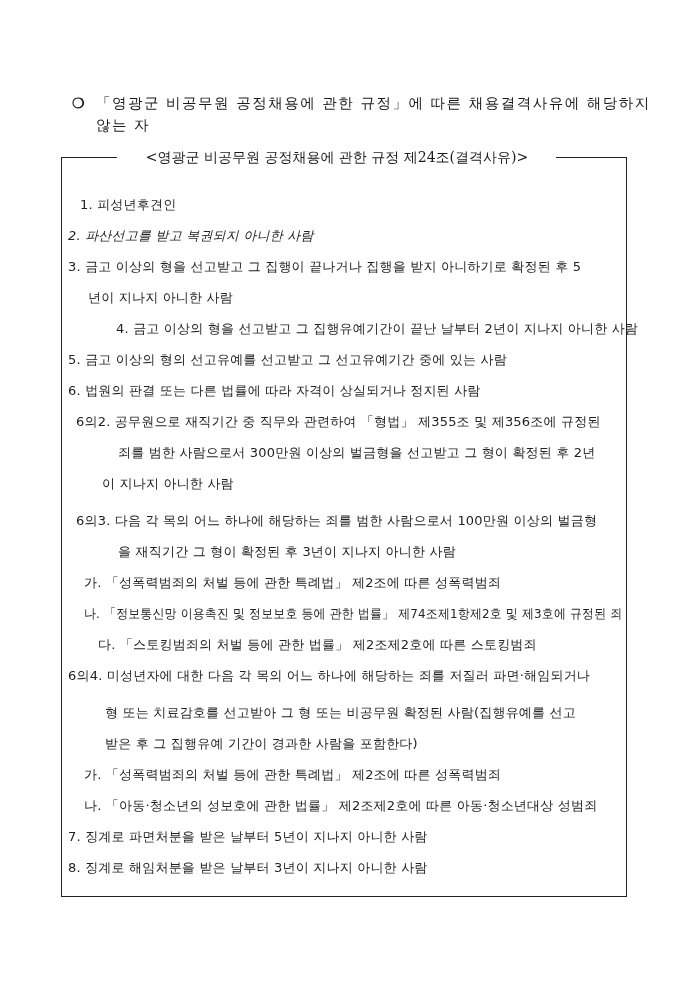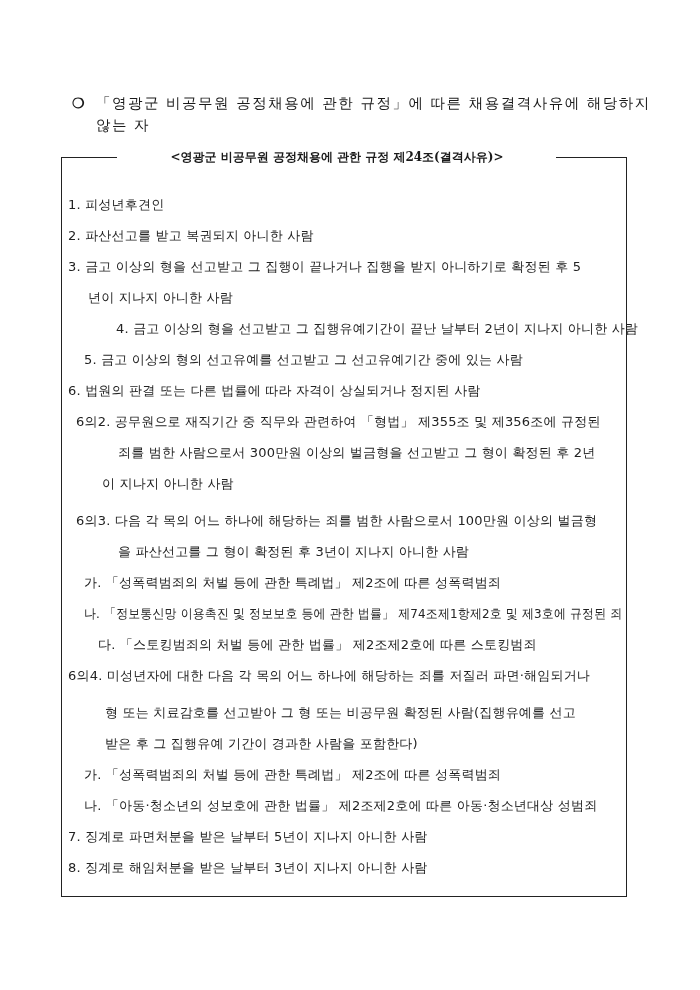--- a/index.html
+++ b/index.html
@@ -3,49 +3,49 @@
 <meta charset="utf-8">
 <style>
   html, body { margin: 0; padding: 0; background: #ffffff; }
   body { width: 700px; height: 990px; position: relative; overflow: hidden; font-family: "DejaVu Sans", "Liberation Sans", sans-serif; color: #1a1a1a; }
   .intro { position: absolute; left: 72px; top: 92px; width: 580px; font-family: "DejaVu Serif", "Liberation Serif", serif; font-size: 14.5px; line-height: 22px; letter-spacing: 1.5px; }
   .intro .bullet { position: absolute; left: 0; top: 0; font-size: 14px; font-weight: bold; }
   .intro .text { display: block; padding-left: 24px; }
   .box { position: absolute; left: 61px; top: 157px; width: 566px; height: 740px; border-left: 1.5px solid #222; border-right: 1.5px solid #222; border-bottom: 1.5px solid #222; box-sizing: border-box; }
   .box-top-left { position: absolute; left: 61px; top: 157px; width: 56px; border-top: 1.5px solid #222; }
   .box-top-right { position: absolute; left: 556px; top: 157px; width: 71px; border-top: 1.5px solid #222; }
-  .box-title { position: absolute; left: 117px; top: 146px; width: 440px; text-align: center; font-family: "DejaVu Serif", "Liberation Serif", serif; font-weight: bold; font-size: 12px; line-height: 22px; white-space: nowrap; }
+  .box-title { position: absolute; left: 117px; top: 146px; width: 440px; text-align: center; font-family: "DejaVu Serif", "Liberation Serif", serif; font-weight: normal; font-size: 14px; line-height: 22px; white-space: nowrap; }
   .line { position: absolute; font-size: 13px; line-height: 18px; white-space: nowrap; color: #222; letter-spacing: 0.2px; }
 </style>
 </head>
 <body>
 
 <div class="intro">
   <span class="bullet">❍</span>
   <span class="text">「영광군 비공무원 공정채용에 관한 규정」에 따른 채용결격사유에 해당하지 않는 자</span>
 </div>
 
 <div class="box"></div>
 <div class="box-top-left"></div>
 <div class="box-top-right"></div>
 <div class="box-title">&lt;영광군 비공무원 공정채용에 관한 규정 제24조(결격사유)&gt;</div>
 
 <div id="lines">
-    <div class="line" style="left: 68px; top: 196px;">1. 피성년후견인</div>
-    <div class="line" style="left: 68px; top: 227px;">2. 파산선고를 받고 복권되지 아니한 사람</div>
+    <div class="line" style="left: 80px; top: 196px;">1. 피성년후견인</div>
+    <div class="line" style="left: 68px; top: 227px; font-style: italic;">2. 파산선고를 받고 복권되지 아니한 사람</div>
     <div class="line" style="left: 68px; top: 258px;">3. 금고 이상의 형을 선고받고 그 집행이 끝나거나 집행을 받지 아니하기로 확정된 후 5</div>
     <div class="line" style="left: 88px; top: 289px;">년이 지나지 아니한 사람</div>
     <div class="line" style="left: 68px; top: 320px; margin-left: 48px;">4. 금고 이상의 형을 선고받고 그 집행유예기간이 끝난 날부터 2년이 지나지 아니한 사람</div>
-    <div class="line" style="left: 68px; top: 351px; margin-left: 16px;">5. 금고 이상의 형의 선고유예를 선고받고 그 선고유예기간 중에 있는 사람</div>
+    <div class="line" style="left: 68px; top: 351px;">5. 금고 이상의 형의 선고유예를 선고받고 그 선고유예기간 중에 있는 사람</div>
     <div class="line" style="left: 68px; top: 382px;">6. 법원의 판결 또는 다른 법률에 따라 자격이 상실되거나 정지된 사람</div>
     <div class="line" style="left: 76px; top: 413px;">6의2. 공무원으로 재직기간 중 직무와 관련하여 「형법」 제355조 및 제356조에 규정된</div>
     <div class="line" style="left: 118px; top: 444px;">죄를 범한 사람으로서 300만원 이상의 벌금형을 선고받고 그 형이 확정된 후 2년</div>
     <div class="line" style="left: 102px; top: 475px;">이 지나지 아니한 사람</div>
     <div class="line" style="left: 76px; top: 512px;">6의3. 다음 각 목의 어느 하나에 해당하는 죄를 범한 사람으로서 100만원 이상의 벌금형</div>
-    <div class="line" style="left: 118px; top: 543px;">을 파산선고를 그 형이 확정된 후 3년이 지나지 아니한 사람</div>
+    <div class="line" style="left: 118px; top: 543px;">을 재직기간 그 형이 확정된 후 3년이 지나지 아니한 사람</div>
     <div class="line" style="left: 84px; top: 574px;">가. 「성폭력범죄의 처벌 등에 관한 특례법」 제2조에 따른 성폭력범죄</div>
     <div class="line" style="left: 84px; top: 605px; transform-origin: left top; transform: scaleX(0.917);">나. 「정보통신망 이용촉진 및 정보보호 등에 관한 법률」 제74조제1항제2호 및 제3호에 규정된 죄</div>
     <div class="line" style="left: 84px; top: 636px; margin-left: 14px;">다. 「스토킹범죄의 처벌 등에 관한 법률」 제2조제2호에 따른 스토킹범죄</div>
     <div class="line" style="left: 68px; top: 667px;">6의4. 미성년자에 대한 다음 각 목의 어느 하나에 해당하는 죄를 저질러 파면·해임되거나</div>
     <div class="line" style="left: 105px; top: 704px;">형 또는 치료감호를 선고받아 그 형 또는 비공무원 확정된 사람(집행유예를 선고</div>
     <div class="line" style="left: 105px; top: 735px;">받은 후 그 집행유예 기간이 경과한 사람을 포함한다)</div>
     <div class="line" style="left: 84px; top: 766px;">가. 「성폭력범죄의 처벌 등에 관한 특례법」 제2조에 따른 성폭력범죄</div>
     <div class="line" style="left: 84px; top: 797px;">나. 「아동·청소년의 성보호에 관한 법률」 제2조제2호에 따른 아동·청소년대상 성범죄</div>
     <div class="line" style="left: 68px; top: 828px;">7. 징계로 파면처분을 받은 날부터 5년이 지나지 아니한 사람</div>
     <div class="line" style="left: 68px; top: 859px;">8. 징계로 해임처분을 받은 날부터 3년이 지나지 아니한 사람</div>

